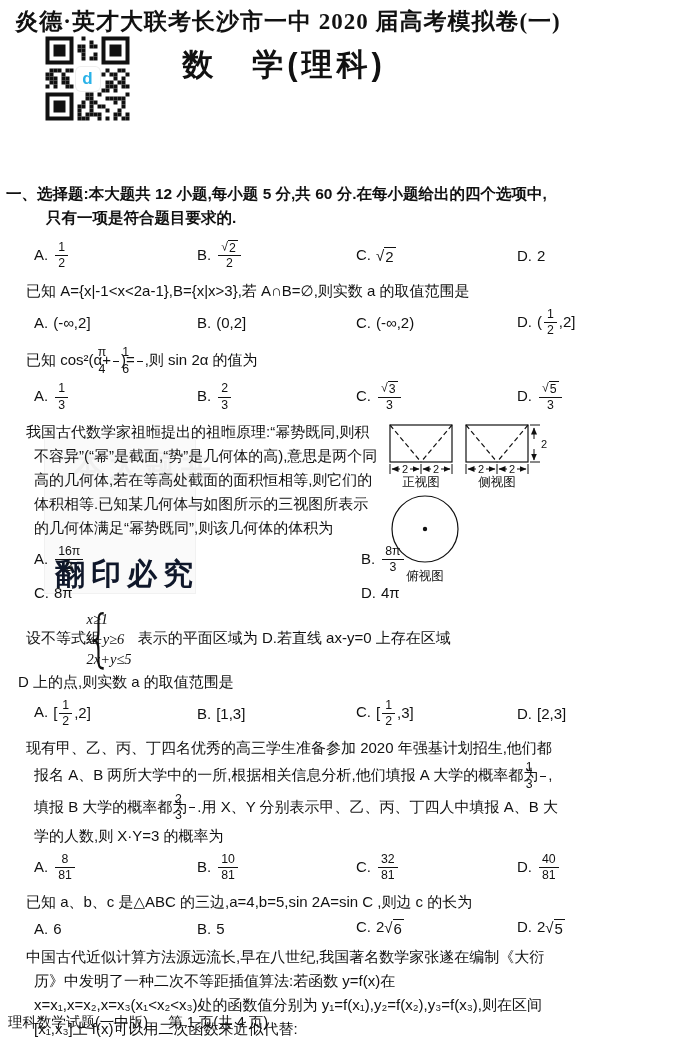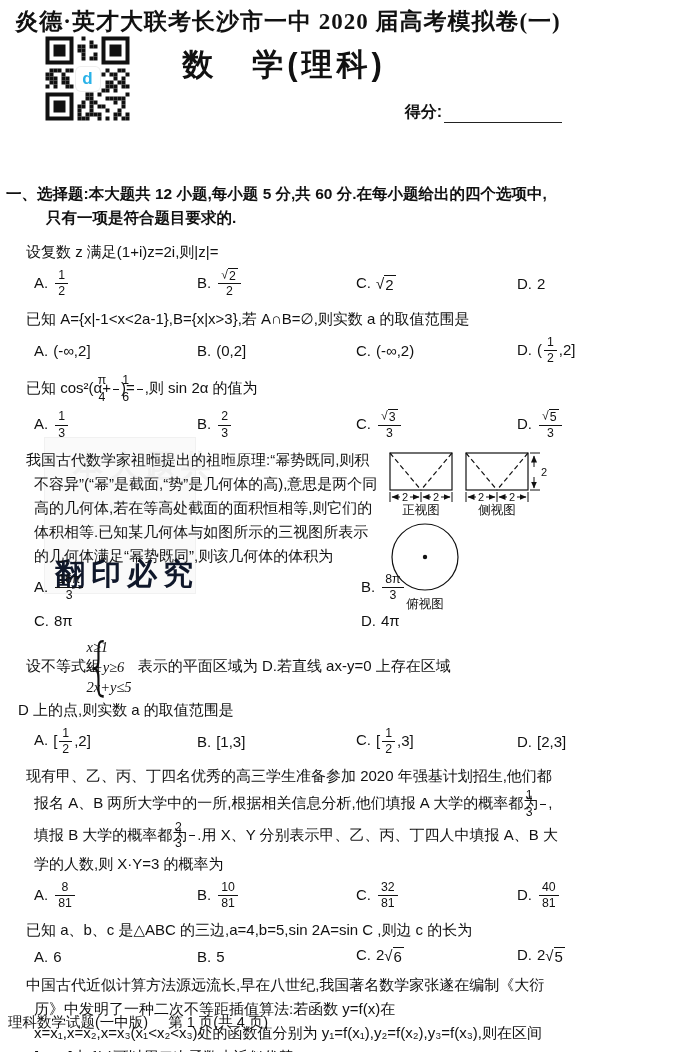--- a/index.html
+++ b/index.html
@@ -183,35 +183,31 @@
           <rect x="56.5" y="0.5" width="28" height="28" fill="#111"></rect>
           <rect x="60.5" y="4.5" width="20" height="20" fill="#fff"></rect>
           <rect x="64.5" y="8.5" width="12" height="12" fill="#111"></rect>
           <rect x="0.5" y="56.5" width="28" height="28" fill="#111"></rect>
           <rect x="4.5" y="60.5" width="20" height="20" fill="#fff"></rect>
           <rect x="8.5" y="64.5" width="12" height="12" fill="#111"></rect>
         </svg>
       <div class="qr-logo" id="qr-logo" style="color: rgb(41, 178, 232);">d</div>
     </div>
     <div class="subject-title">数　学(理科)</div>
-    <div class="score-line">
-      <span>得分:</span><span class="score-blank"></span>
-    </div>
   </div>
 
   <div class="watermark">
     <span class="wm-line wm-1">本大题共</span>
     <span class="wm-line wm-3">翻印必究</span>
   </div>
 
   <div class="content">
     <p class="instructions">一、选择题:本大题共 12 小题,每小题 5 分,共 60 分.在每小题给出的四个选项中,只有一项是符合题目要求的.</p>
     <div id="questions">
         <div class="q">
-          <p class="stem"><span class="qnum">1.</span>设复数 z 满足(1+i)z=2i,则|z|=</p>
           <div class="opts">
             <span class="opt"><span class="olabel">A.</span><span class="frac">
                 <span class="fn">1</span>
                 <span class="fd">2</span>
               </span></span>
             <span class="opt"><span class="olabel">B.</span><span class="frac">
                 <span class="fn"><span class="sqrt">
                     <span class="rsign">√</span>
                     <span class="rbar">2</span>
                   </span></span>

